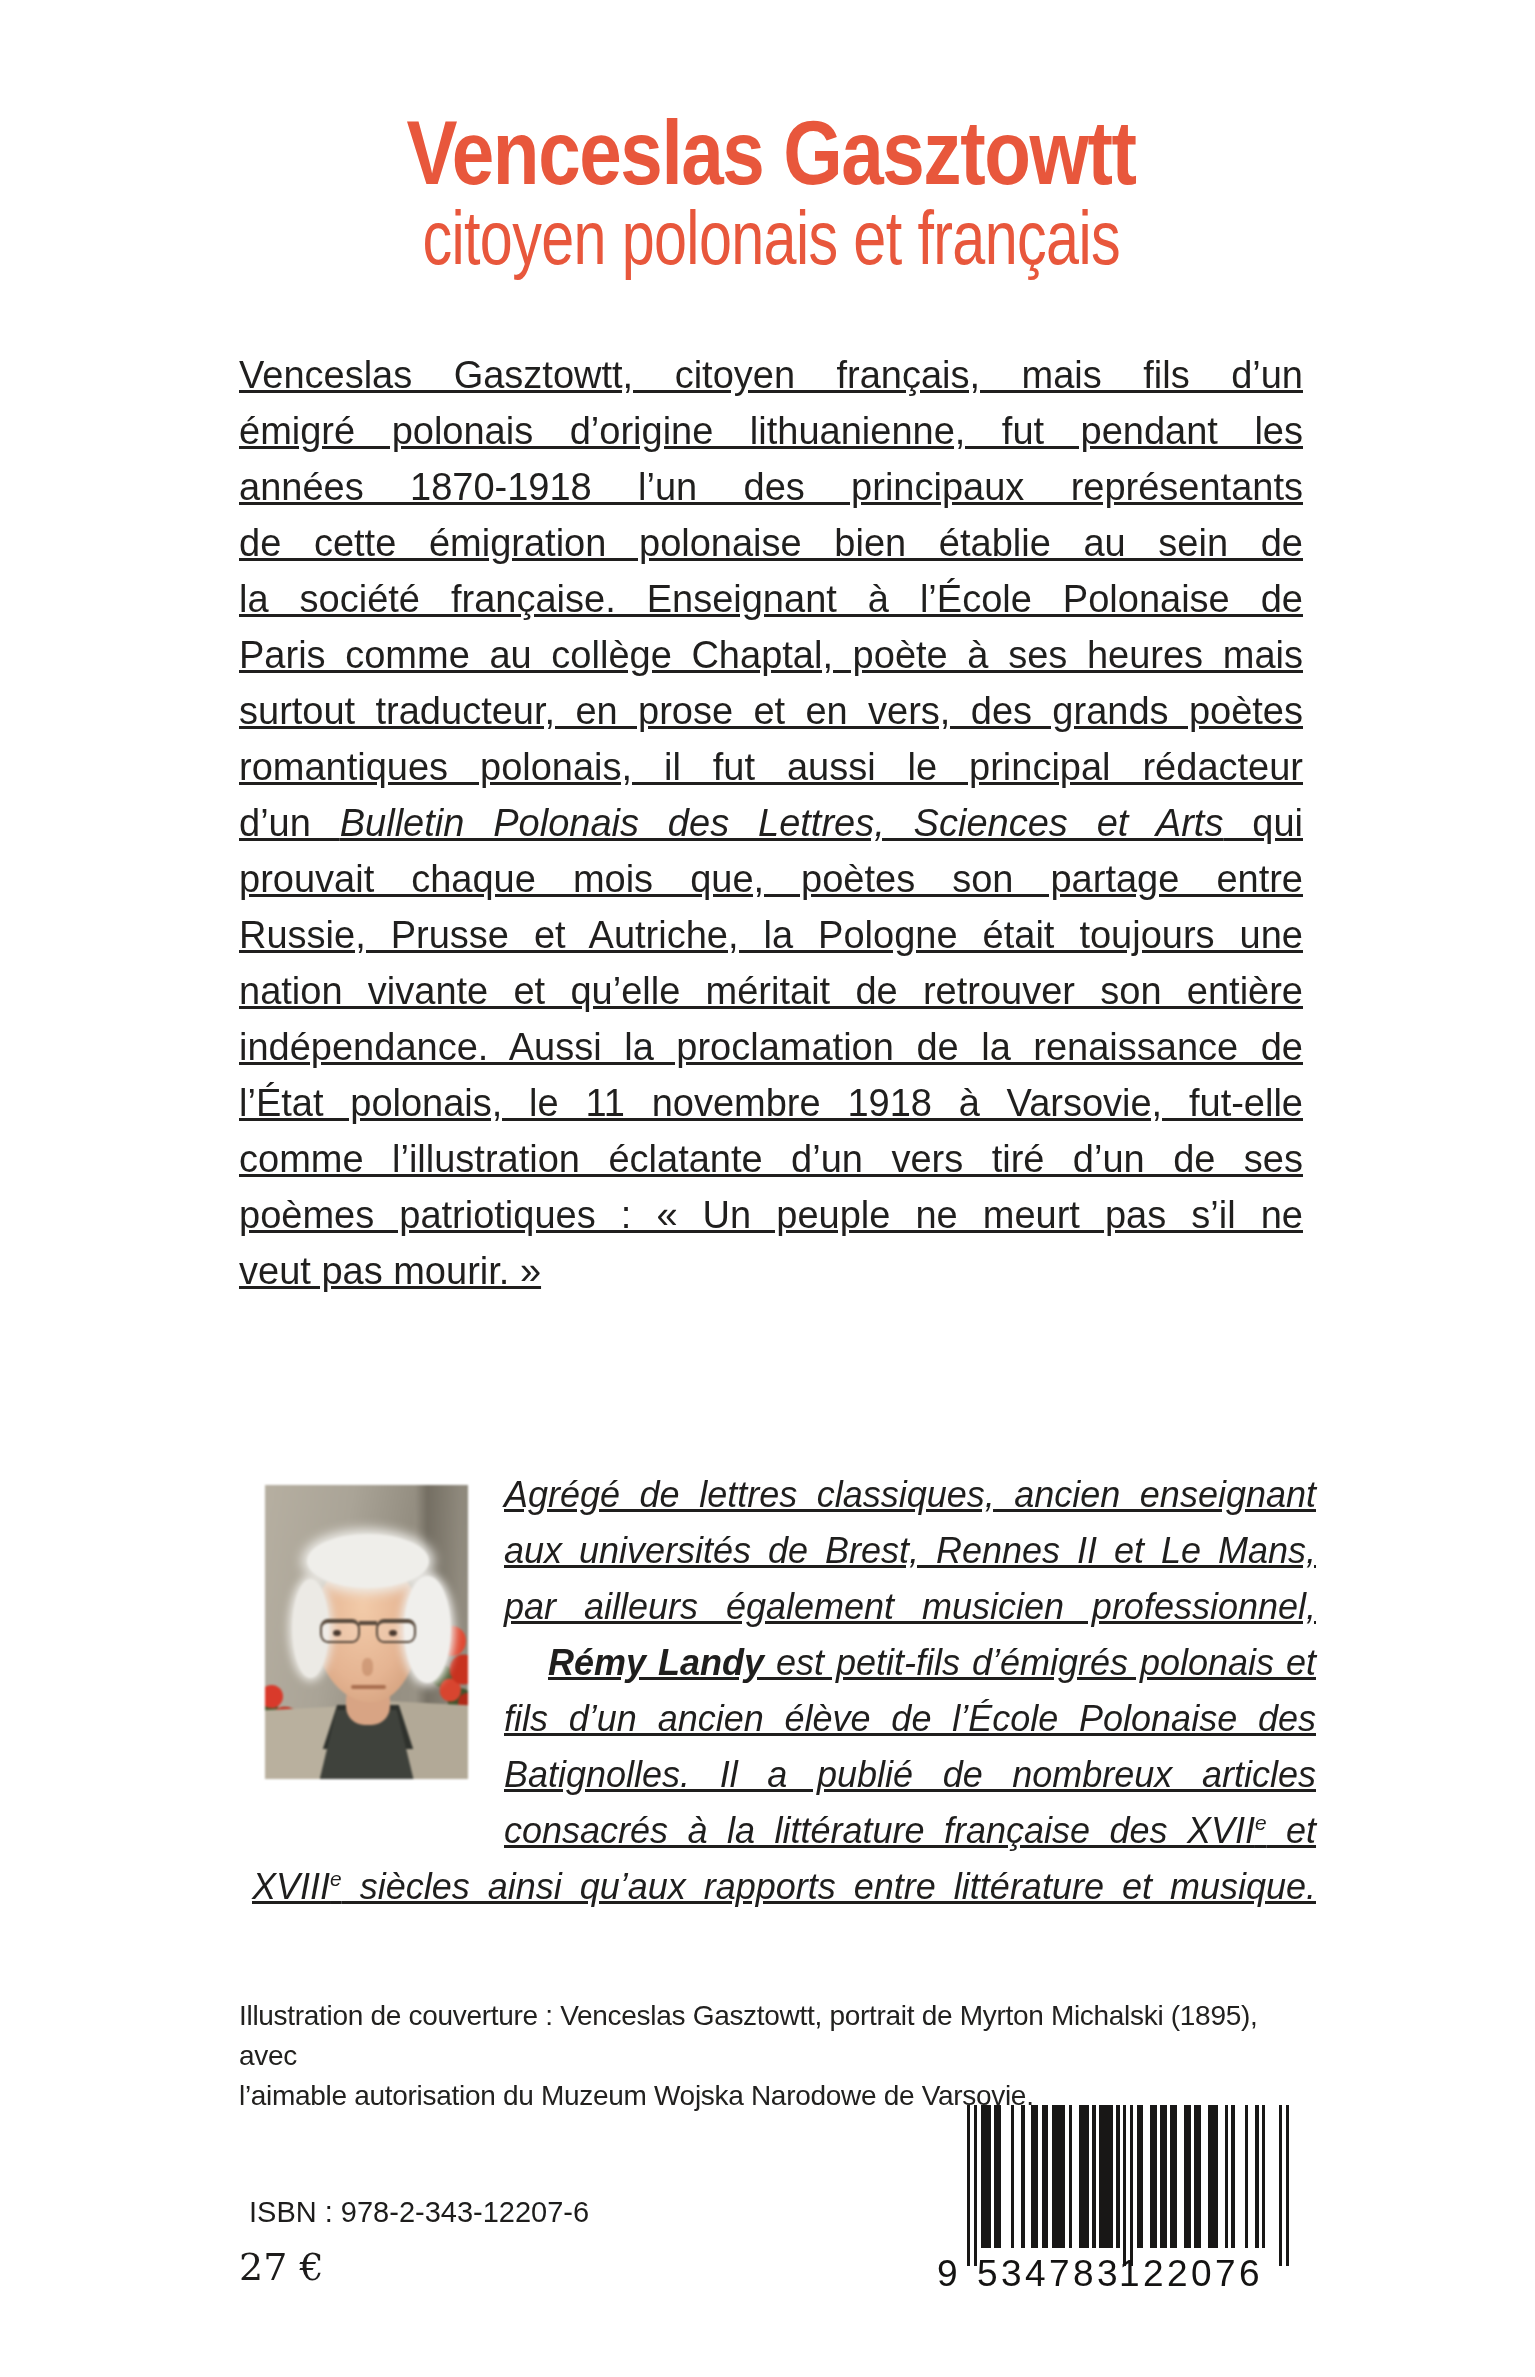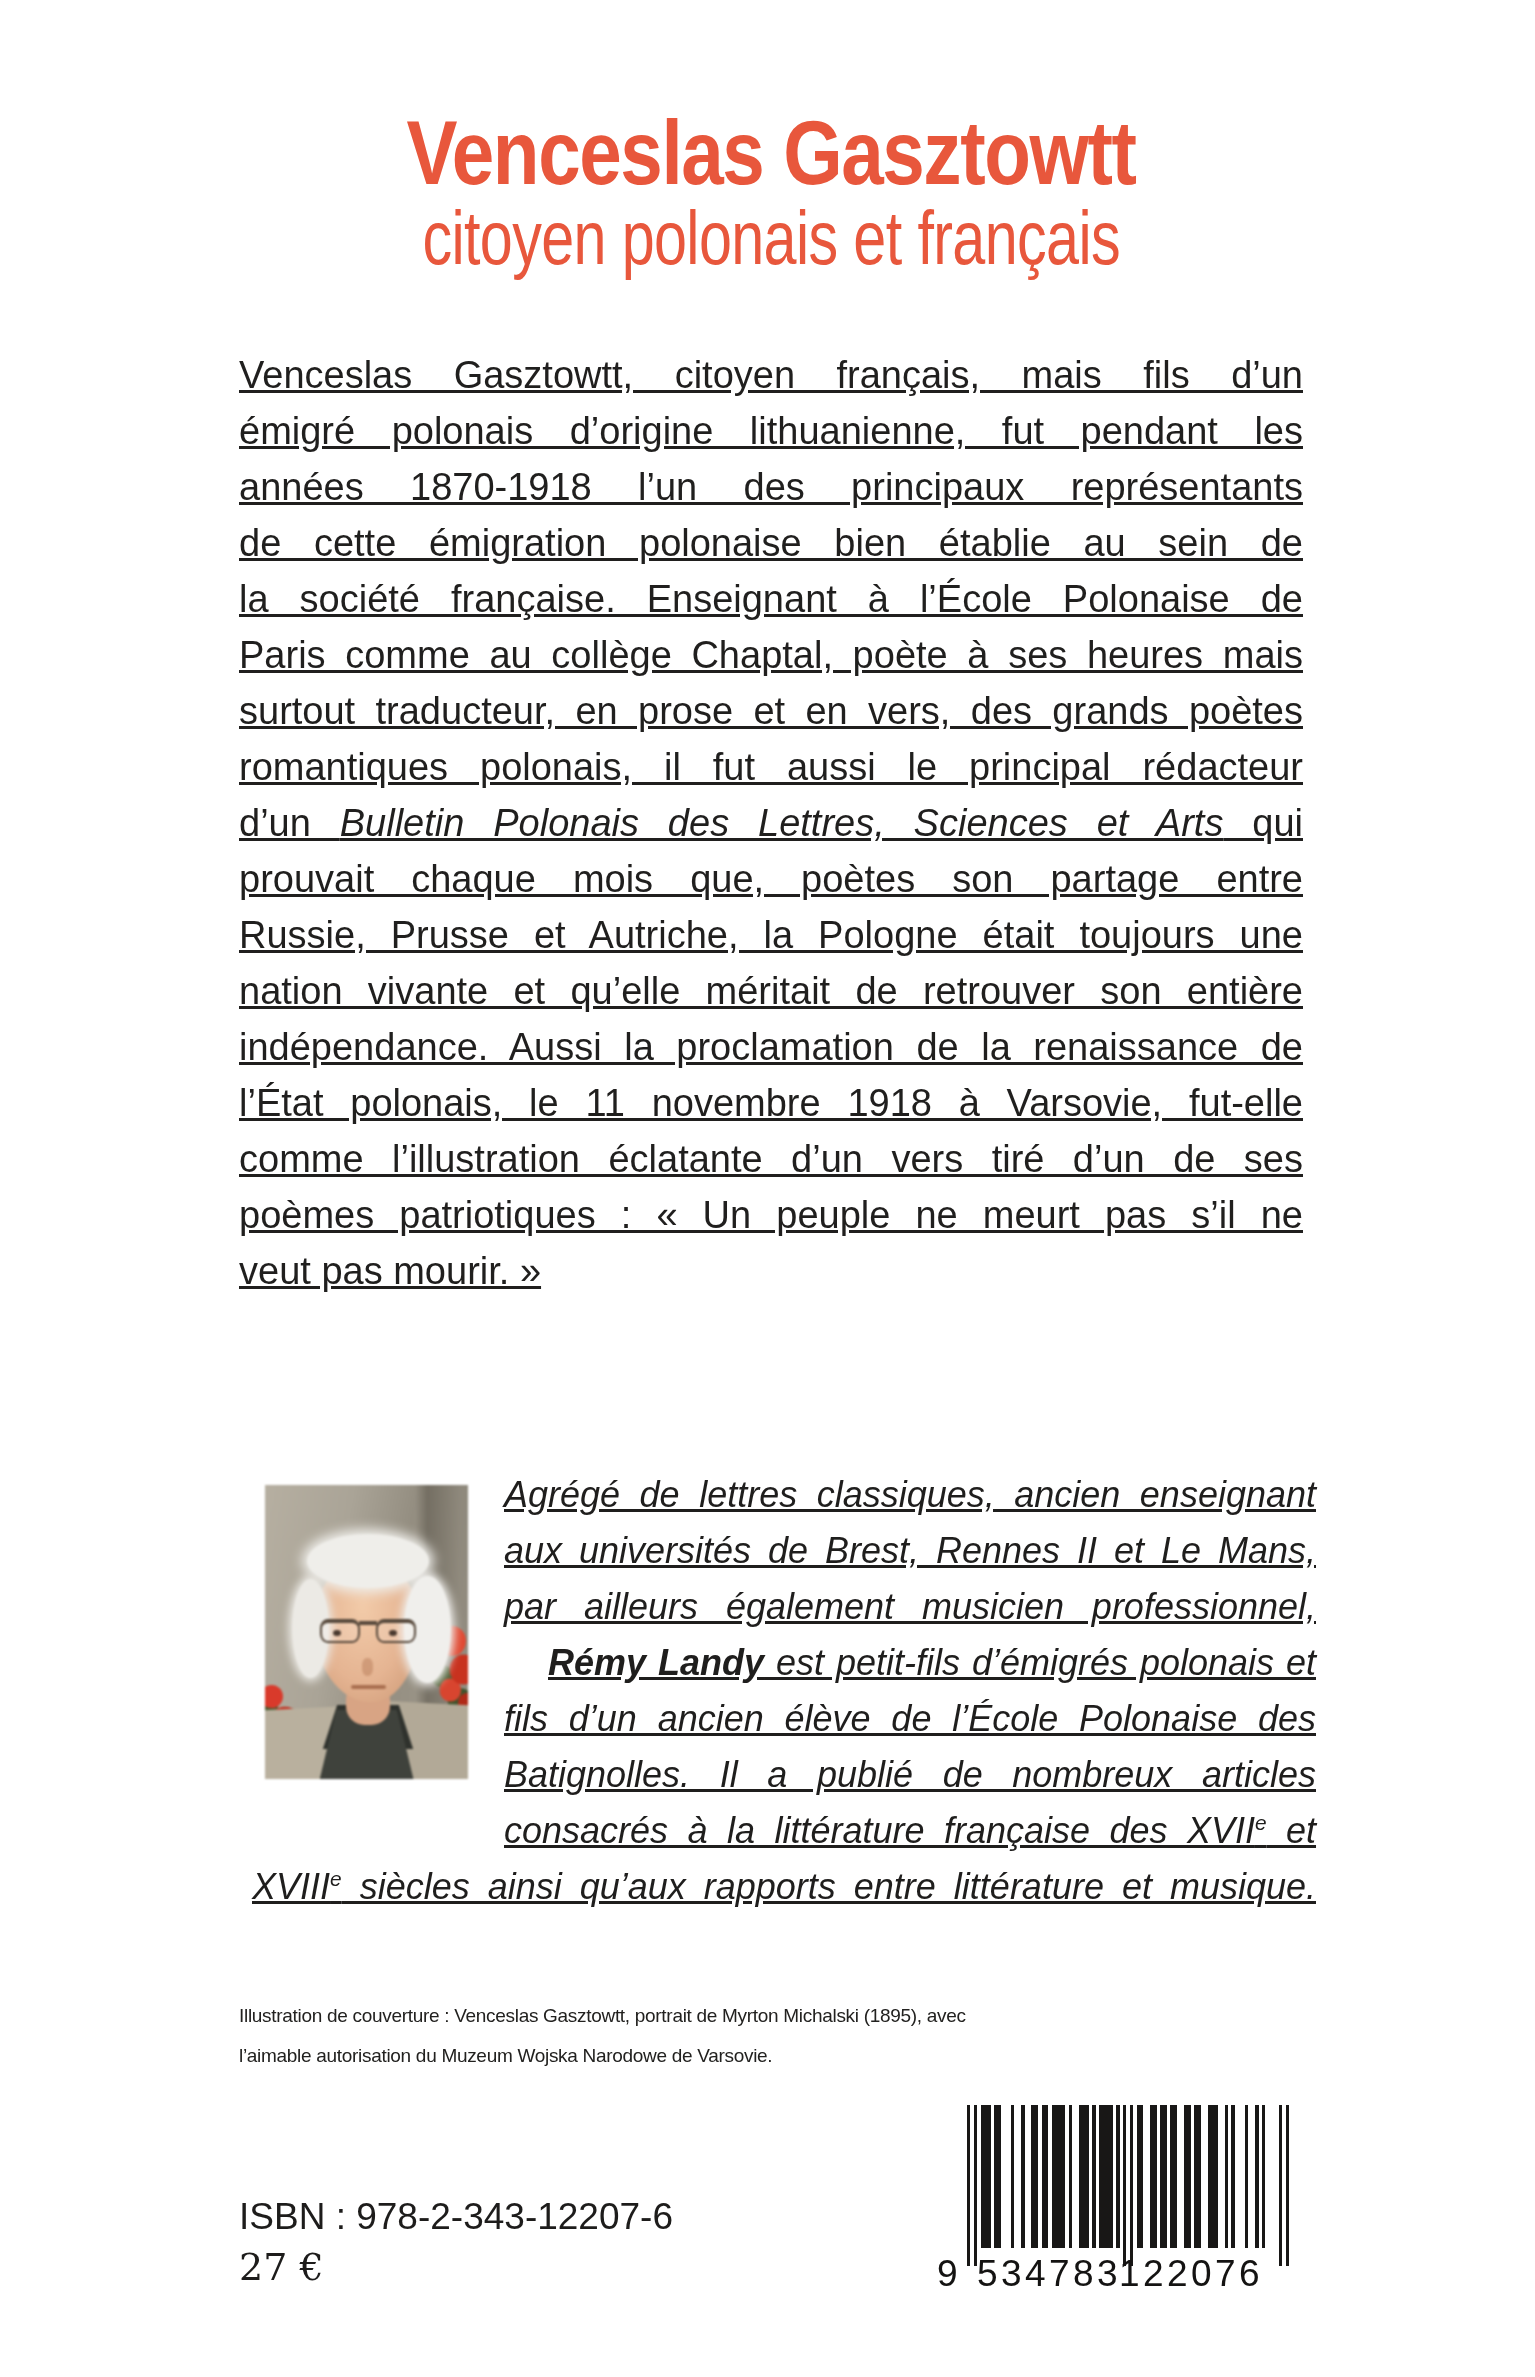--- a/index.html
+++ b/index.html
@@ -90,24 +90,24 @@
     border-radius:7.6px/9.2px;background:rgba(255,246,236,.18);box-sizing:border-box;}
   .lens.l{left:0;top:1.7px}.lens.r{right:0;top:1.7px}
   .lens::after{content:"";position:absolute;left:11.7px;top:6.7px;width:7.6px;height:5.9px;
     border-radius:50%;background:#4a3a30;}
   .ph-mouth{left:86px;top:200px;width:35px;height:4.2px;border-radius:2.5px;background:#a96f50;}
   .ph-nose{left:97px;top:173px;width:11.7px;height:18.5px;border-radius:40%;
     background:rgba(180,120,85,.45);}
   
   #credit{
     position:absolute;left:239px;top:1996px;width:1064px;
-    font-size:19px;line-height:40px;letter-spacing:-0.3px;color:#22211f;
-  }
-  
-  .isbn{position:absolute;left:239px;top:2196px;font-size:37px;letter-spacing:0;color:#1d1c1b;}
+    font-size:28px;line-height:40px;letter-spacing:-0.3px;color:#22211f;
+  }
+  
+  .isbn{position:absolute;left:249px;top:2196px;font-size:29px;letter-spacing:0;color:#1d1c1b;}
   .price{position:absolute;left:239px;top:2245px;font-size:38px;
     font-family:"DejaVu Serif","Liberation Serif",serif;color:#1d1c1b;}
   
   #barcode{position:absolute;left:967px;top:2105px;width:319px;height:161px;}
   #bc-bars{position:absolute;left:0;top:0;width:100%;height:100%;display:flex;}
   .module{width:3.4px;height:143px;background:transparent;flex:none;}
   .module.black{background:#181716;}
   .module.guard{height:161px;}
   .bc-digit{position:absolute;font-size:37px;color:#141312;letter-spacing:3.4px;
     top:148px;text-align:center;white-space:nowrap;}

